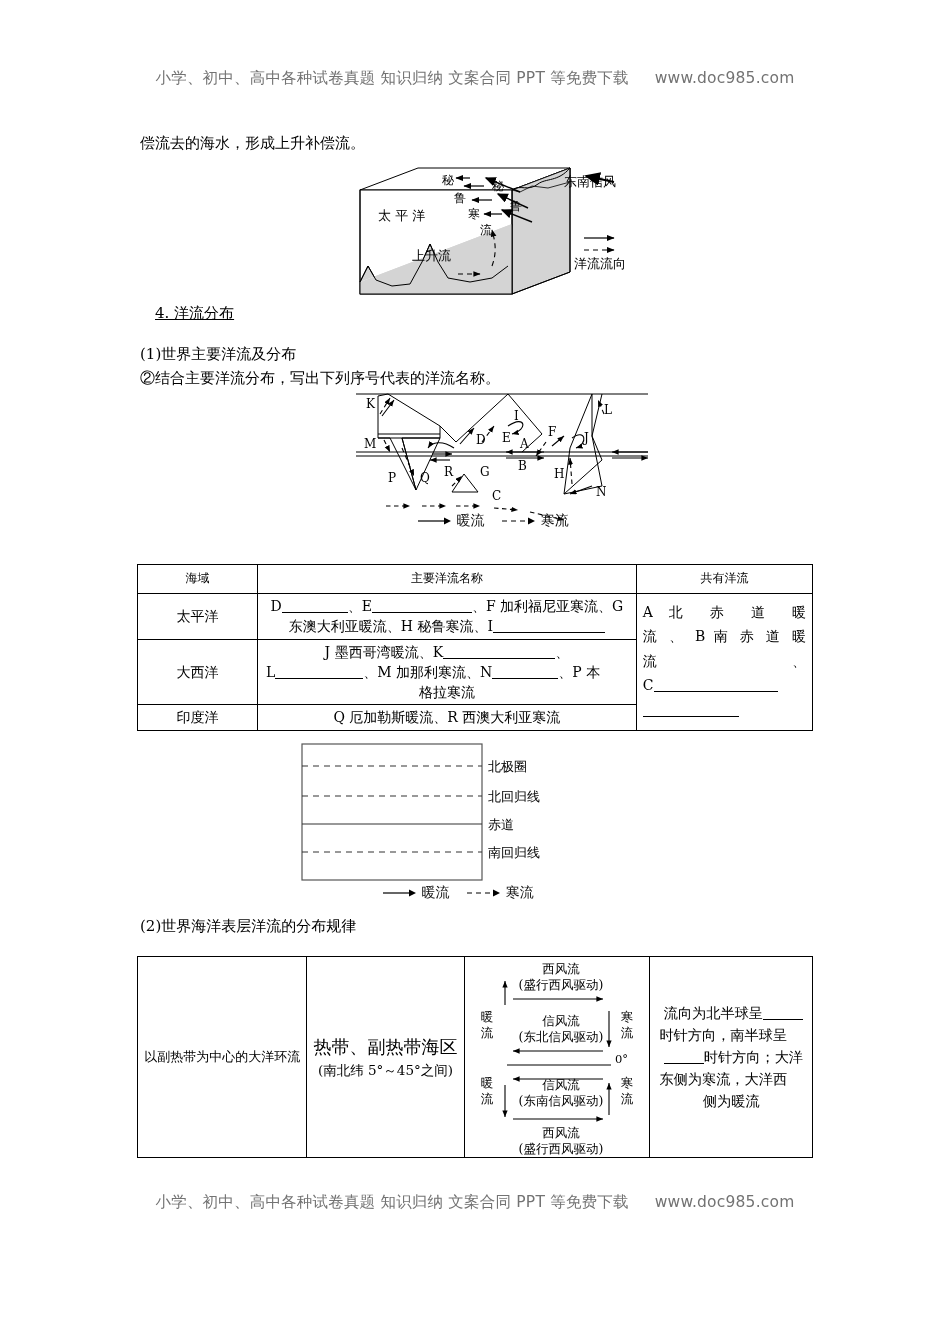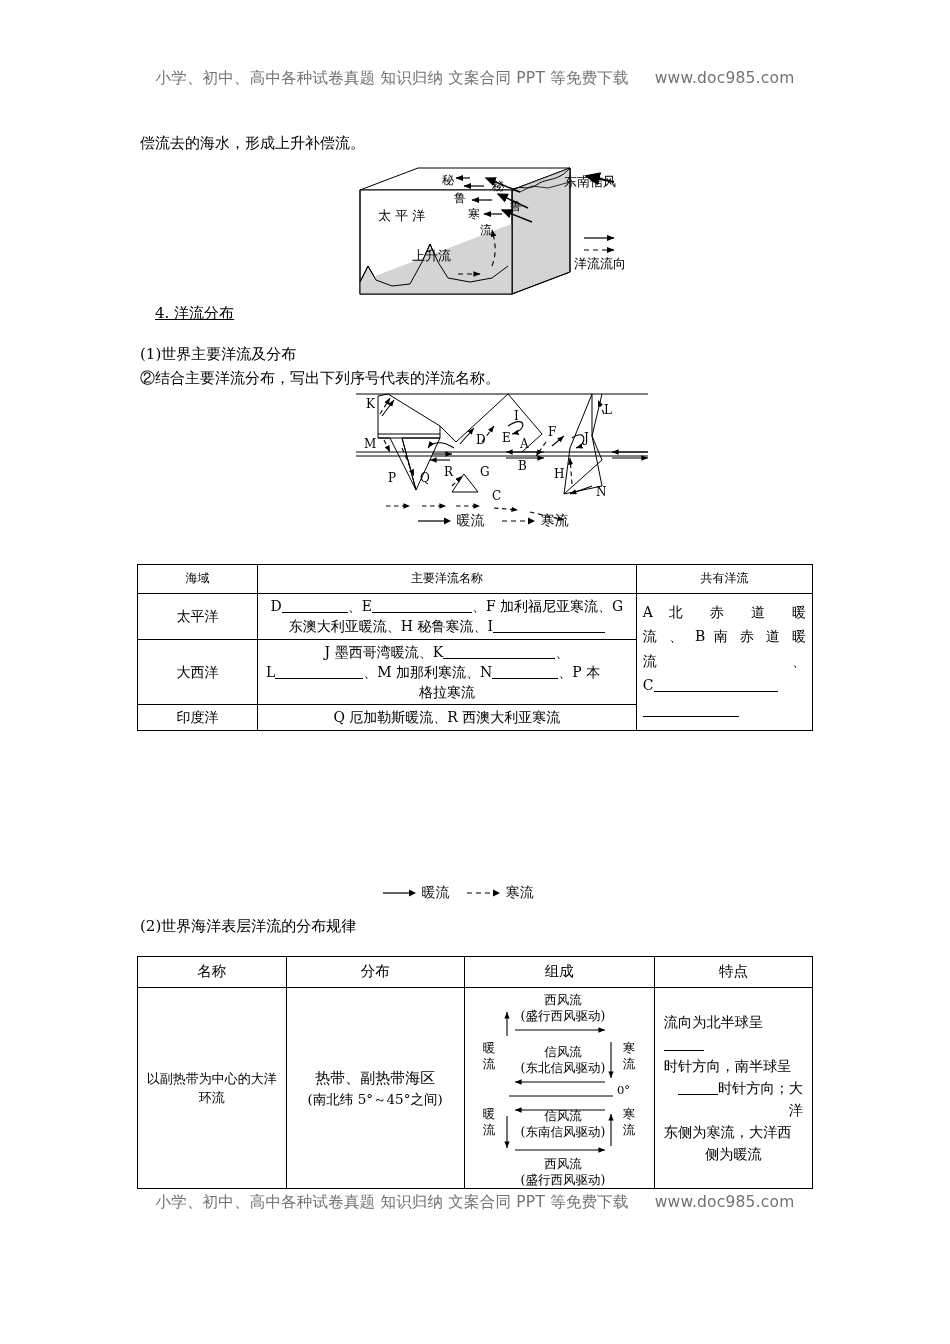--- a/index.html
+++ b/index.html
@@ -318,51 +318,60 @@
       </td>
     </tr>
     <tr>
       <td>印度洋</td>
       <td>Q 厄加勒斯暖流、R 西澳大利亚寒流</td>
     </tr>
   </tbody>
     </table>
 
 
+  <div class="fig3">
+    <svg width="350" height="158" viewBox="0 0 350 158" xmlns="http://www.w3.org/2000/svg">
+      <rect x="2" y="2" width="180" height="136" fill="#fff" stroke="#555" stroke-width="1.2"></rect>
+      <line x1="2" y1="24" x2="182" y2="24" stroke="#333" stroke-width="1.2" stroke-dasharray="6 5"></line>
+      <line x1="2" y1="54" x2="182" y2="54" stroke="#333" stroke-width="1.2" stroke-dasharray="6 5"></line>
+      <line x1="2" y1="82" x2="182" y2="82" stroke="#333" stroke-width="1.2"></line>
+      <line x1="2" y1="110" x2="182" y2="110" stroke="#333" stroke-width="1.2" stroke-dasharray="6 5"></line>
+      <g font-family="DejaVu Serif, serif" font-size="13" fill="#000">
+        <text x="188" y="29">北极圈</text>
+        <text x="188" y="59">北回归线</text>
+        <text x="188" y="87">赤道</text>
+        <text x="188" y="115">南回归线</text>
+      </g>
+    </svg>
+  </div>
 
   <div class="legend lg2">
     <svg width="34" height="12">
         <line x1="0" y1="6" x2="26" y2="6" stroke="#000" stroke-width="1.2"></line>
         <path d="M26,2.5 L33,6 L26,9.5" fill="#000"></path>
       </svg>
     <span>暖流</span>
     &nbsp;&nbsp;
     <svg width="34" height="12">
         <line x1="0" y1="6" x2="26" y2="6" stroke="#000" stroke-width="1.2" stroke-dasharray="5 4"></line>
         <path d="M26,2.5 L33,6 L26,9.5" fill="#000"></path>
       </svg>
     <span>寒流</span>
   </div>
 
   <div class="body-text t-p2">(2)世界海洋表层洋流的分布规律</div>
 
   <table id="table2">
     <tbody>
-        <tr>
-      <td class="hd" style="width:152px;">名称</td>
-      <td class="hd" style="width:183px;">分布</td>
-      <td class="hd" style="width:182px;">组成</td>
-      <td class="hd" style="width:159px;">特点</td>
-    </tr>
     <tr>
       <td style="font-size:13px;line-height:1.5;">
         <span>以副热带为中心的大洋环流</span>
       </td>
       <td style="line-height:1.5;">
-        <div style="font-size:15px;">热带、副热带海区</div>
+        <div style="font-size:18px;">热带、副热带海区</div>
         <div style="font-size:13.5px;">(南北纬 5°～45°之间)</div>
       </td>
       <td style="padding:2px 2px;">
         <div class="gyre">
           <svg width="176" height="196" viewBox="0 0 176 196" xmlns="http://www.w3.org/2000/svg">
             <defs>
               <marker id="g1" markerWidth="7" markerHeight="7" refX="6" refY="2.4" orient="auto">
                 <path d="M0,0 L6,2.4 L0,4.8 z" fill="#000"></path>
               </marker>
             </defs>
@@ -399,21 +408,21 @@
               <text x="18" y="128">暖</text>
               <text x="18" y="144">流</text>
               <text x="158" y="128">寒</text>
               <text x="158" y="144">流</text>
             </g>
           </svg>
         </div>
       </td>
       <td>
         <div class="feat">
-          <div style="text-align:left;"><span>流向为北半球呈</span><span class="u"></span></div>
+          <div style="text-align:right;"><span>流向为北半球呈</span><span class="u"></span></div>
           <div style="text-align:left;"><span>时针方向，南半球呈</span></div>
           <div style="text-align:right;"><span class="u"></span><span>时针方向；大洋</span></div>
           <div style="text-align:left;"><span>东侧为寒流，大洋西</span></div>
           <div><span>侧为暖流</span></div>
         </div>
       </td>
     </tr>
   </tbody>
     </table>
 

